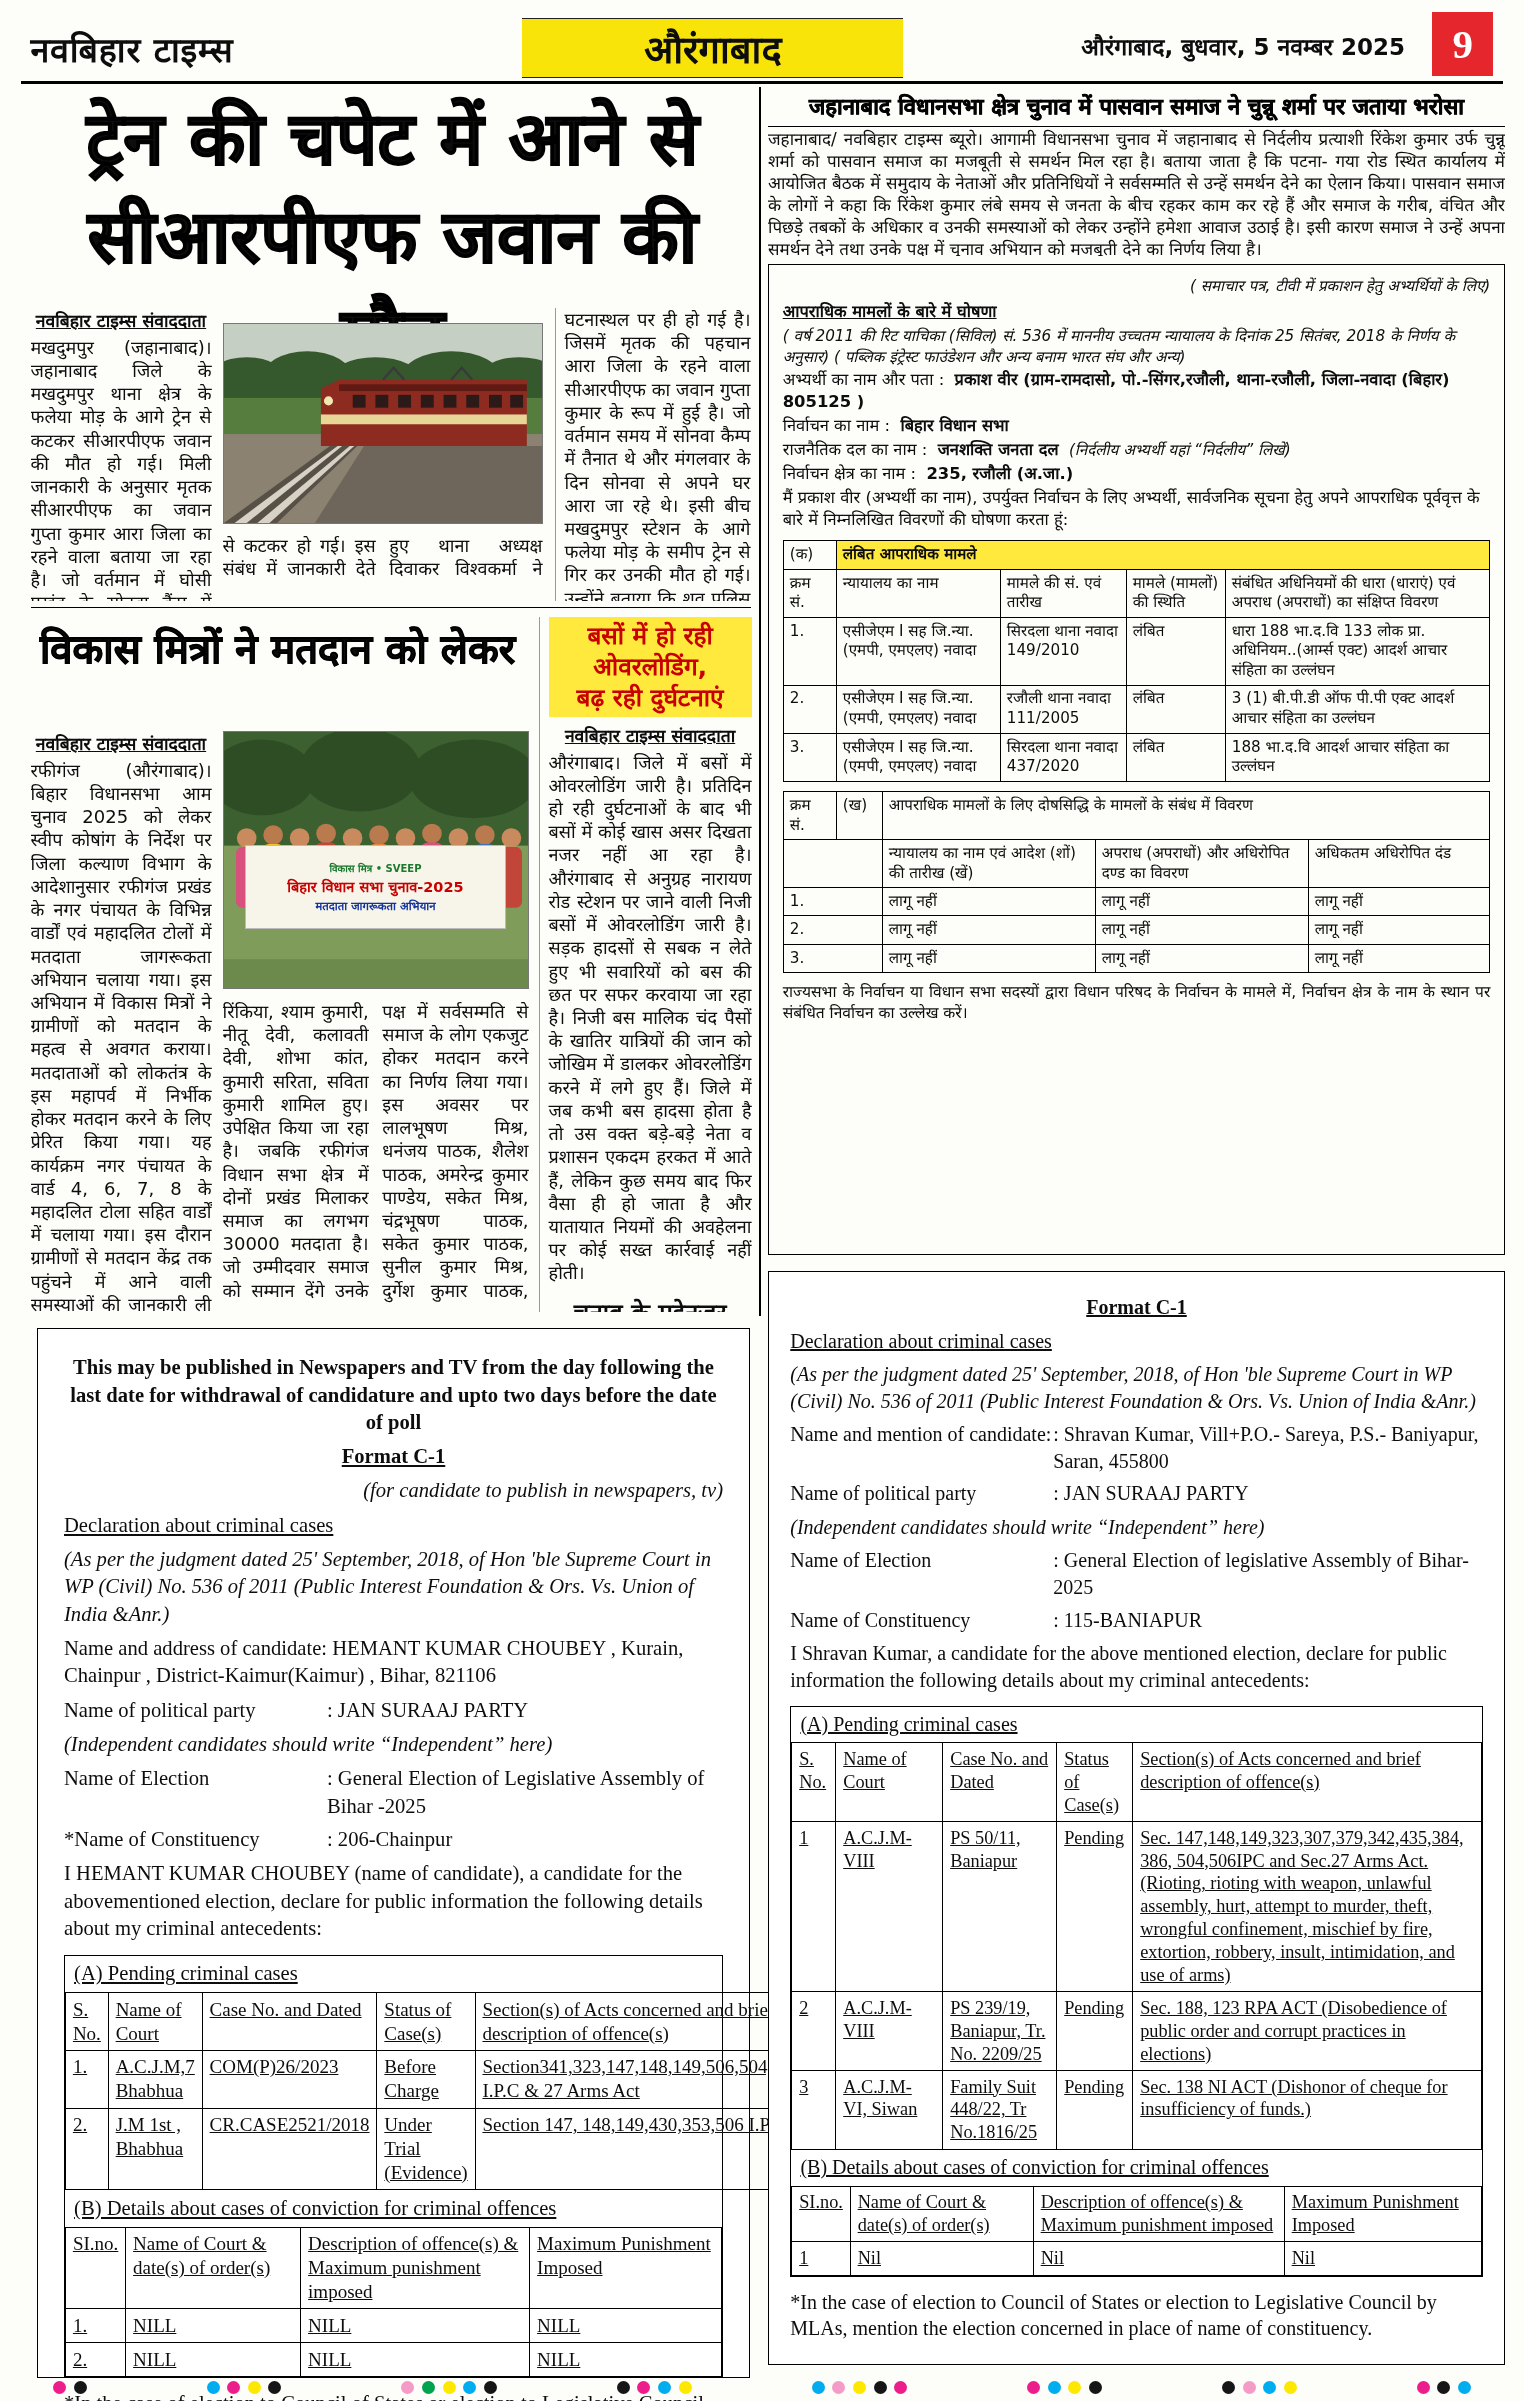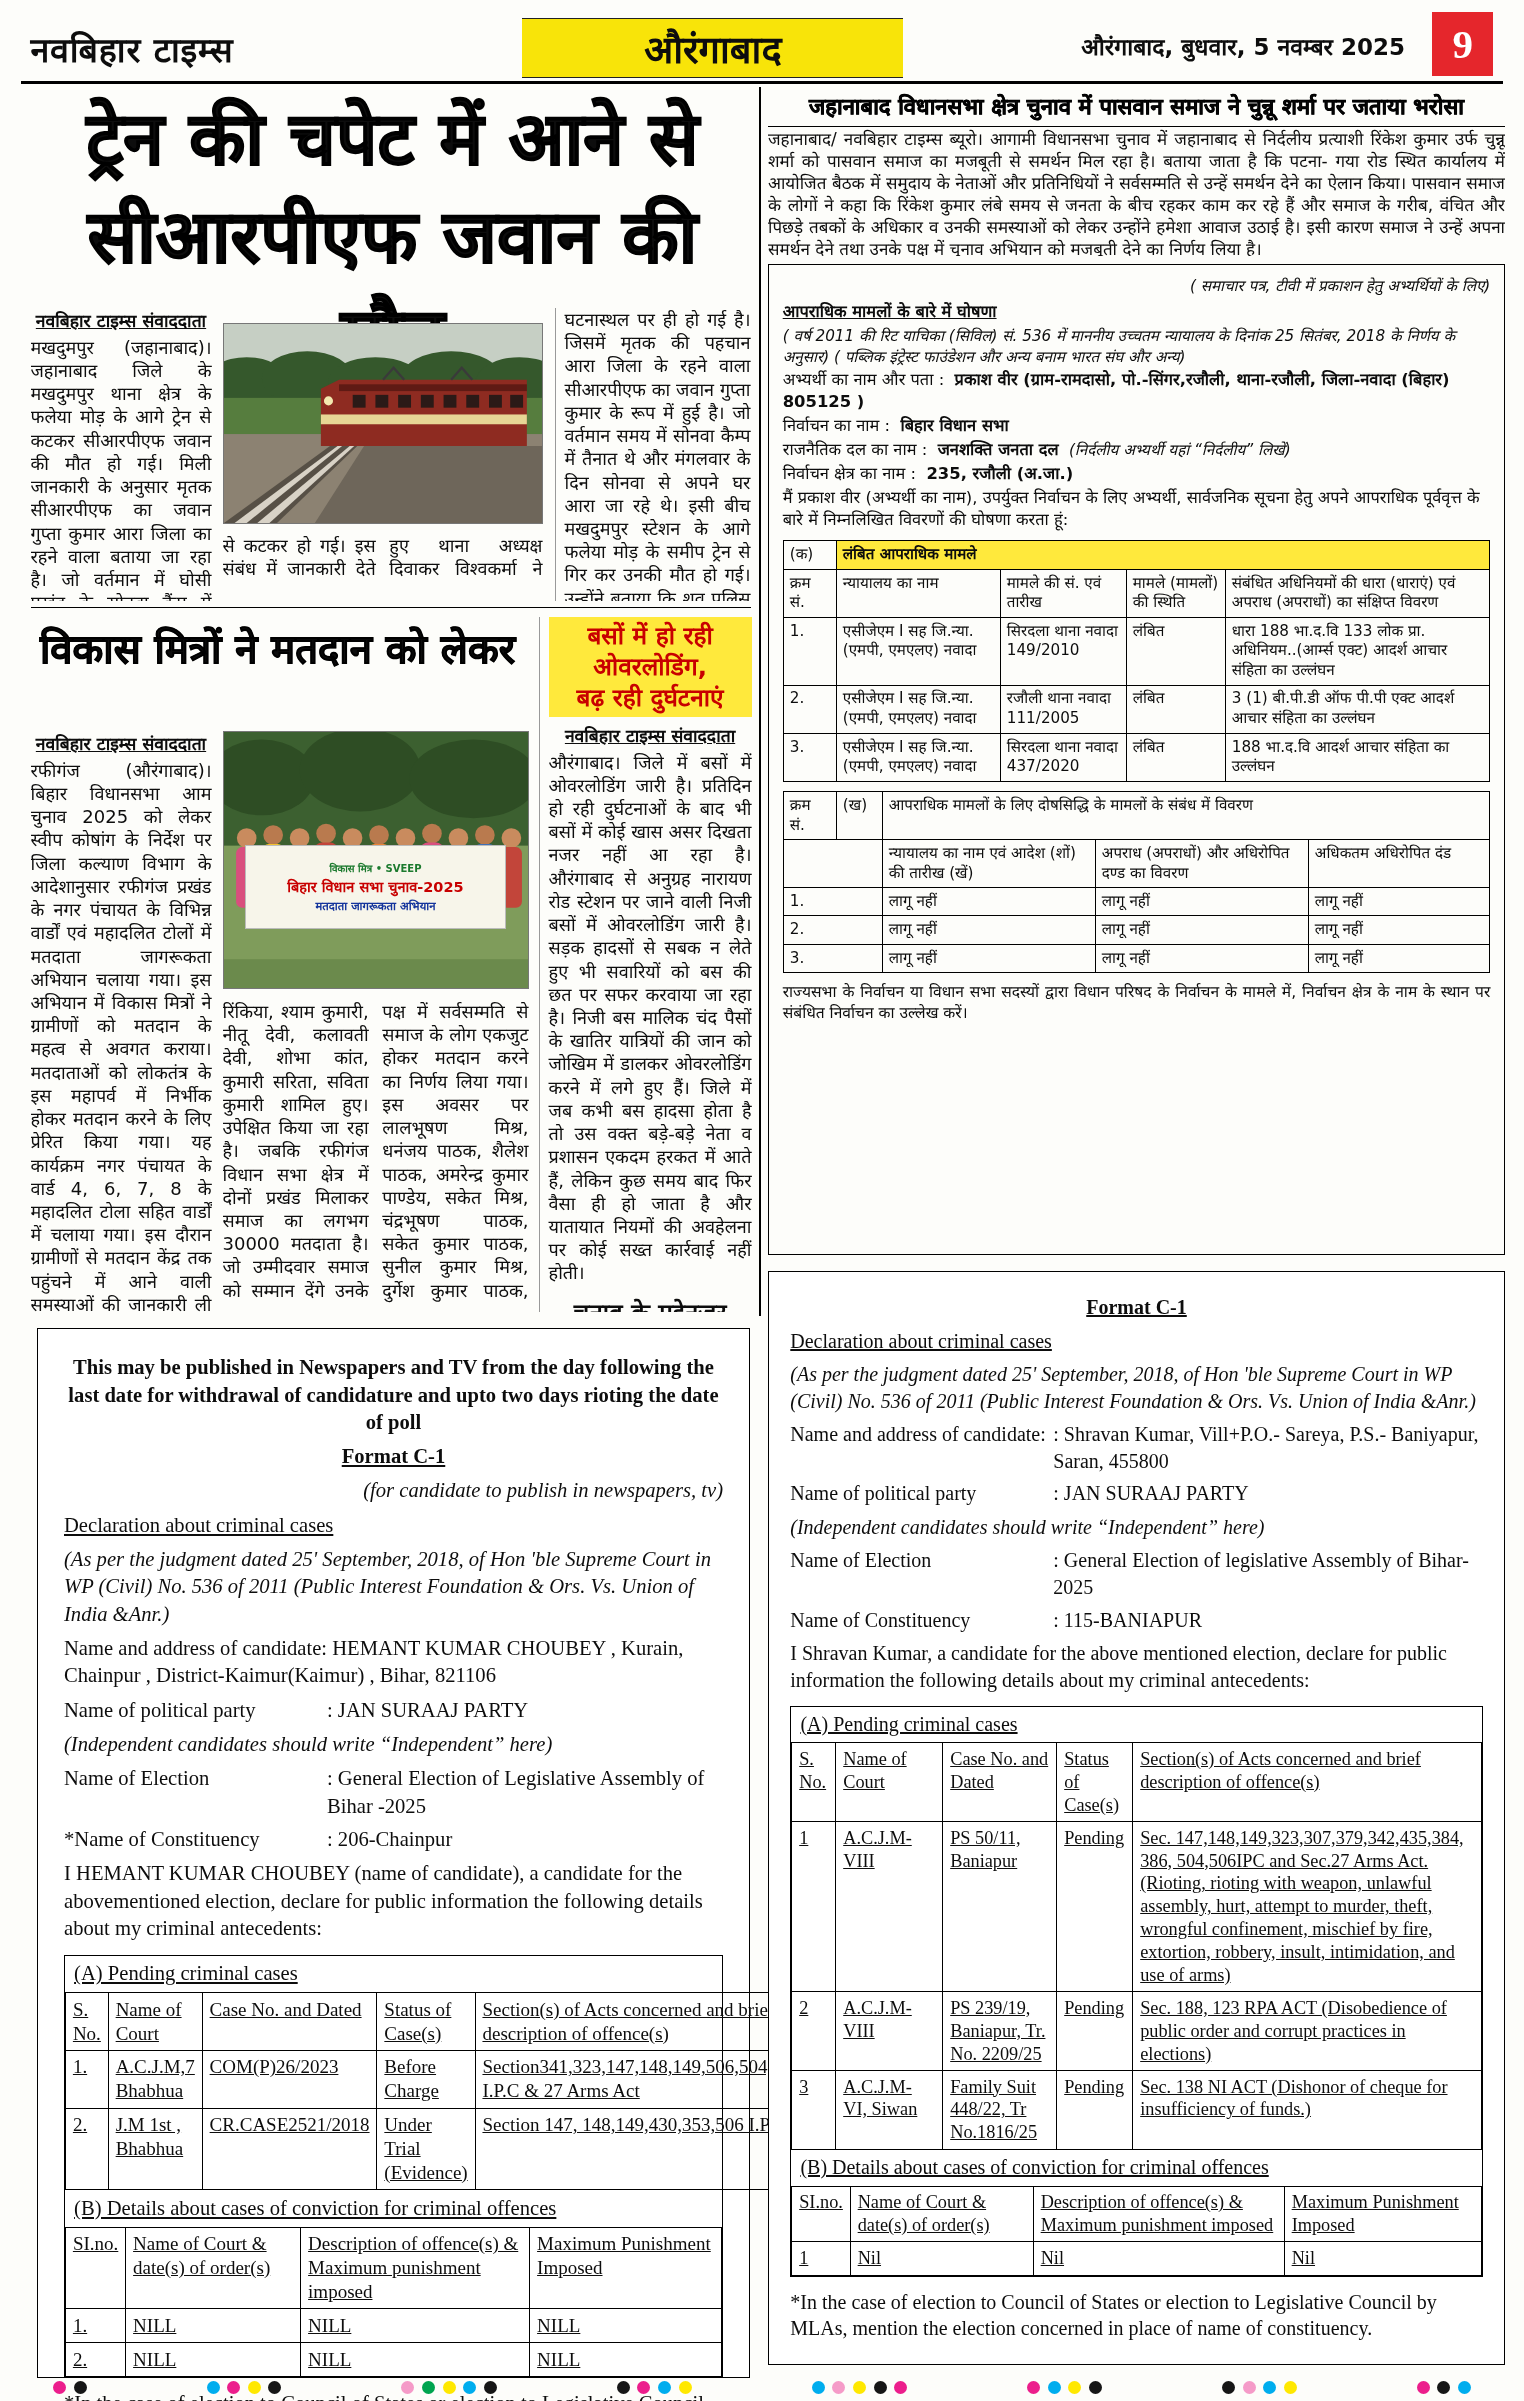--- a/index.html
+++ b/index.html
@@ -307,21 +307,21 @@
         <td>लागू नहीं</td>
         <td>लागू नहीं</td>
       </tr>
     </tbody>
       </table>
 
     <div class="footer-note">राज्यसभा के निर्वाचन या विधान सभा सदस्यों द्वारा विधान परिषद के निर्वाचन के मामले में, निर्वाचन क्षेत्र के नाम के स्थान पर संबंधित निर्वाचन का उल्लेख करें।</div>
   </div>
 
   <div class="ebox leftbox">
-    <p class="center bold">This may be published in Newspapers and TV from the day following the last date for withdrawal of candidature and upto two days rioting the date of poll</p>
+    <p class="center bold">This may be published in Newspapers and TV from the day following the last date for withdrawal of candidature and upto two days before the date of poll</p>
     <p class="center bold u">Format C-1</p>
     <p class="right-al italic">(for candidate to publish in newspapers, tv)</p>
     <p class="u">Declaration about criminal cases</p>
     <p class="italic">(As per the judgment dated 25' September, 2018, of Hon 'ble Supreme Court in WP (Civil) No. 536 of 2011 (Public Interest Foundation &amp; Ors. Vs. Union of India &amp;Anr.)</p>
     <p>Name and address of candidate: HEMANT KUMAR CHOUBEY , Kurain, Chainpur , District-Kaimur(Kaimur) , Bihar, 821106</p>
     <div class="fieldrow">
       <span class="lbl">Name of political party</span>
       <span>: JAN SURAAJ PARTY</span>
     </div>
     <p class="italic">(Independent candidates should write “Independent” here)</p>
@@ -387,21 +387,21 @@
         </table>
     </div>
     <p>*In the case of election to Council of States or election to Legislative Council by MLAs, mention the election concerned in place of name of constituency.</p>
   </div>
 
   <div class="ebox rightbox">
     <p class="center bold u">Format C-1</p>
     <p class="u">Declaration about criminal cases</p>
     <p class="italic">(As per the judgment dated 25' September, 2018, of Hon 'ble Supreme Court in WP (Civil) No. 536 of 2011 (Public Interest Foundation &amp; Ors. Vs. Union of India &amp;Anr.)</p>
     <div class="fieldrow">
-      <span class="lbl">Name and address of candidate:</span>
+      <span class="lbl">Name and mention of candidate:</span>
       <span>: Shravan Kumar, Vill+P.O.- Sareya, P.S.- Baniyapur, Saran, 455800</span>
     </div>
     <div class="fieldrow">
       <span class="lbl">Name of political party</span>
       <span>: JAN SURAAJ PARTY</span>
     </div>
     <p class="italic">(Independent candidates should write “Independent”  here)</p>
     <div class="fieldrow">
       <span class="lbl">Name of Election</span>
       <span>: General Election of legislative Assembly of  Bihar- 2025</span>

